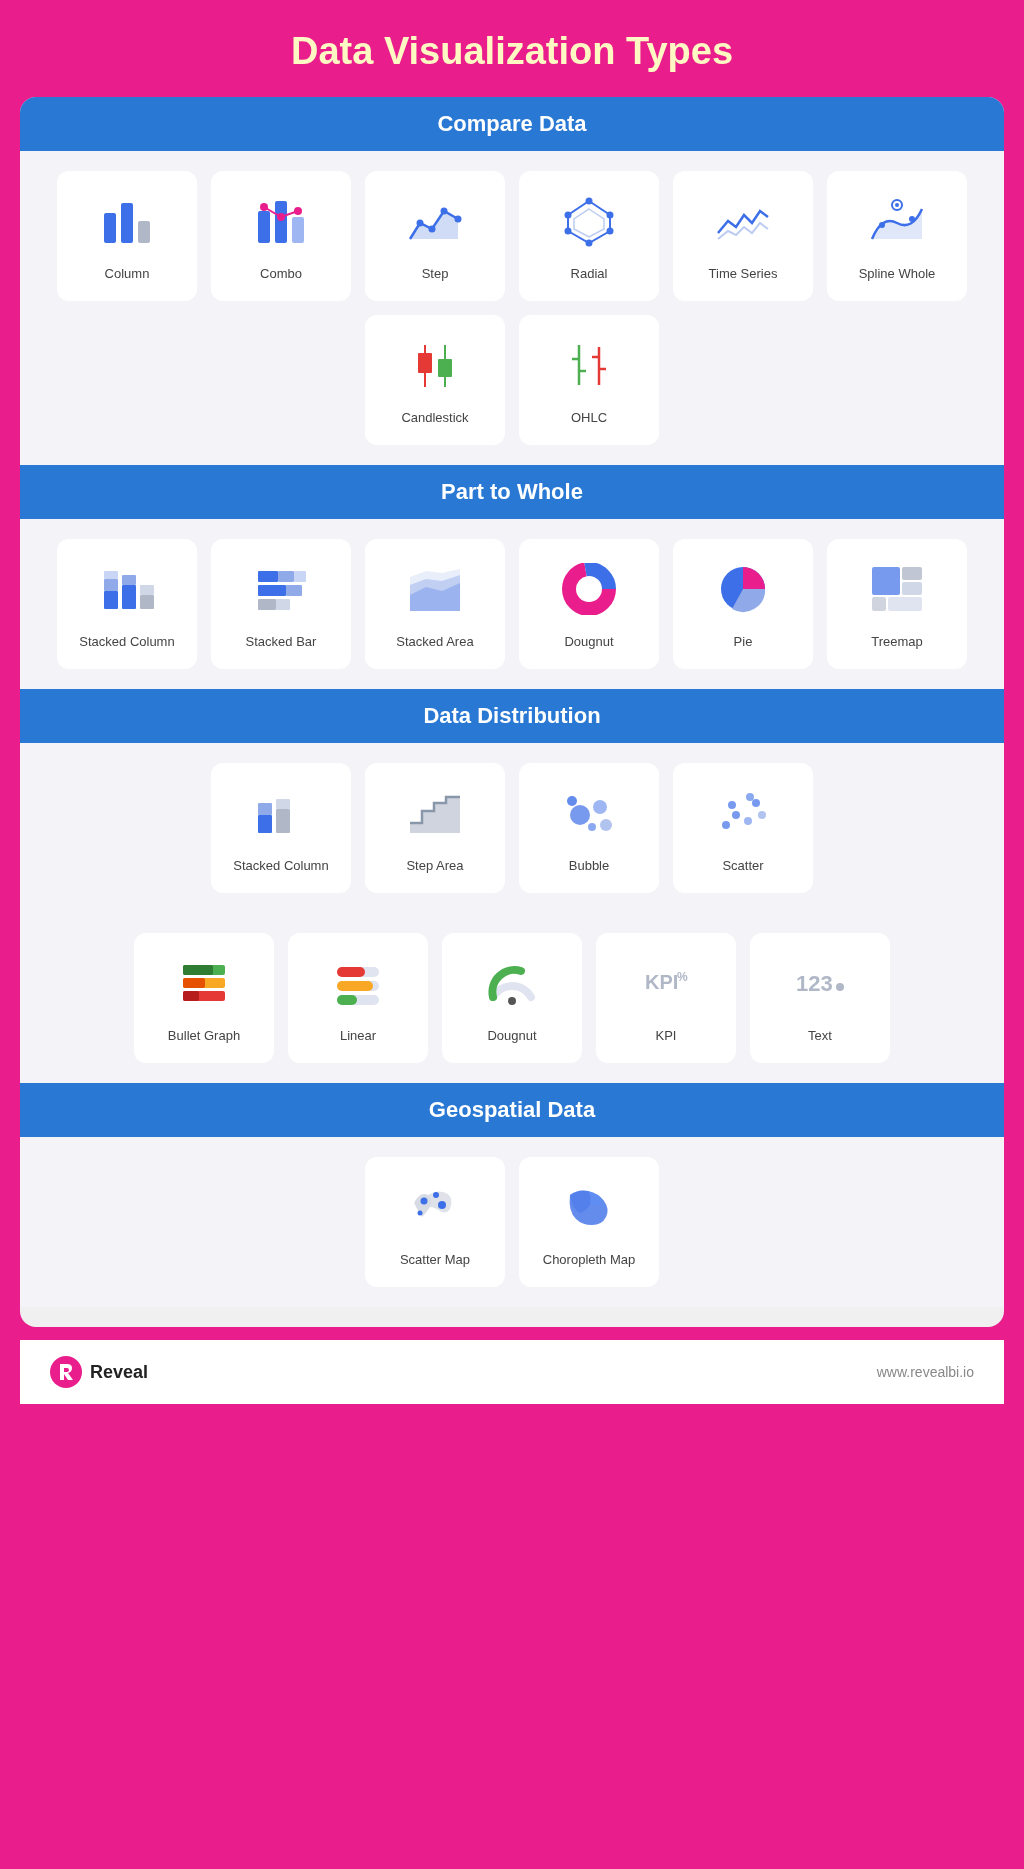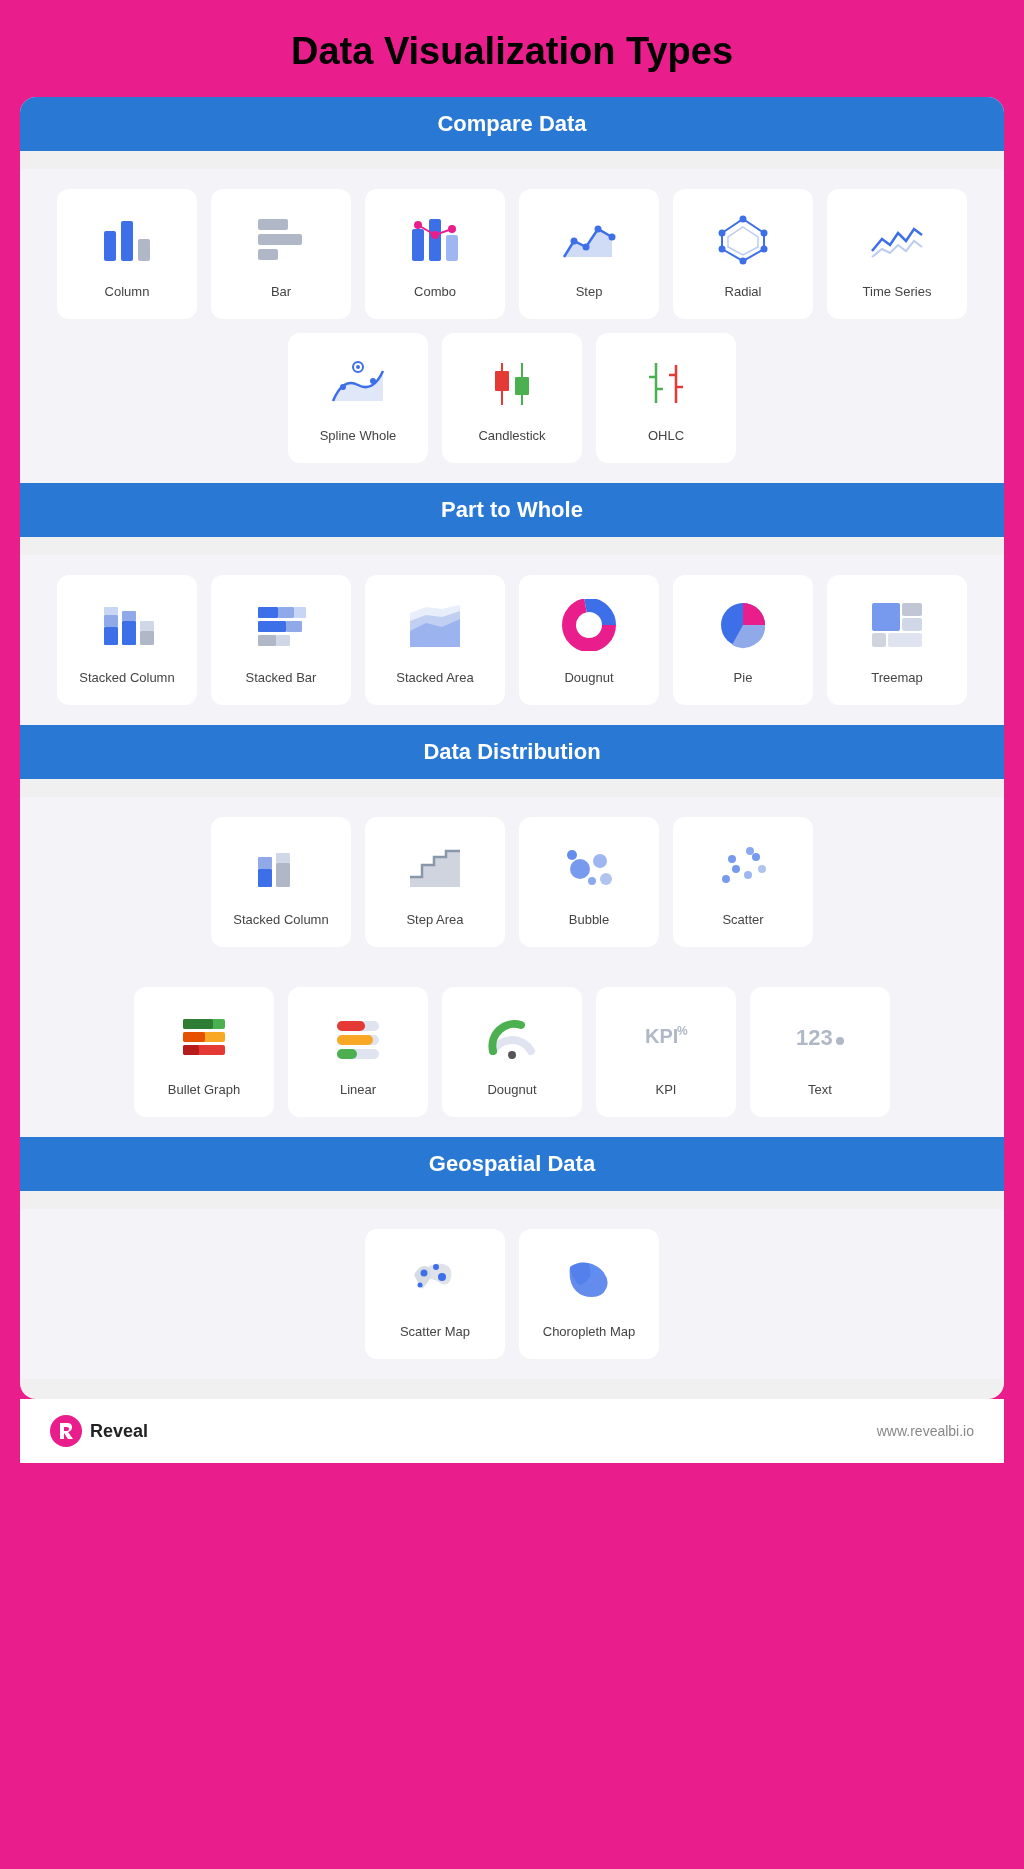--- a/index.html
+++ b/index.html
@@ -7,41 +7,41 @@
       background-color: #e91e8c;
       font-family: 'Segoe UI', Arial, sans-serif;
       width: 1024px;
       min-height: 1869px;
       display: flex;
       flex-direction: column;
       align-items: center;
       padding: 30px 20px 20px;
     }
     h1 {
-      color: #000000;
+      color: #fef9c3;
       font-size: 38px;
       font-weight: 700;
       margin-bottom: 24px;
       text-align: center;
     }
     .main-card {
       background: #f0f0f0;
       border-radius: 16px;
       width: 100%;
       overflow: hidden;
       padding-bottom: 20px;
     }
     .section-header {
       background: #2979d4;
       color: white;
       text-align: center;
       font-size: 22px;
       font-weight: 700;
       padding: 14px 0;
-      margin-bottom: 18px;
+      margin-bottom: 0;
     }
     .section-body {
       background: #f4f4f8;
       padding: 20px 30px;
     }
     .chart-grid {
       display: flex;
       flex-wrap: wrap;
       gap: 14px;
       justify-content: center;
@@ -75,21 +75,21 @@
     .blue { fill: #3d6fe8; }
     .gray { fill: #b0b8c8; }
 
     .footer {
       width: 100%;
       background: white;
       display: flex;
       justify-content: space-between;
       align-items: center;
       padding: 16px 30px;
-      margin-top: 0;
+      margin-top: 13px;
     }
     .footer-logo {
       display: flex;
       align-items: center;
       gap: 8px;
       font-size: 18px;
       font-weight: 700;
       color: #222;
     }
     .footer-url {
@@ -116,30 +116,20 @@
         <div class="chart-icon">
           <svg width="58" height="52" viewBox="0 0 58 52">
             <rect x="6" y="18" width="12" height="30" class="blue" rx="2"></rect>
             <rect x="23" y="8" width="12" height="40" class="blue" rx="2"></rect>
             <rect x="40" y="26" width="12" height="22" class="gray" rx="2"></rect>
           </svg>
         </div>
         <span class="chart-label">Column</span>
       </div>
 
-      <div class="chart-item">
-        <div class="chart-icon">
-          <svg width="58" height="52" viewBox="0 0 58 52">
-            <rect x="6" y="6" width="30" height="11" class="gray" rx="2"></rect>
-            <rect x="6" y="21" width="44" height="11" class="gray" rx="2"></rect>
-            <rect x="6" y="36" width="20" height="11" class="gray" rx="2"></rect>
-          </svg>
-        </div>
-        <span class="chart-label">Bar</span>
-      </div>
 
       <div class="chart-item">
         <div class="chart-icon">
           <svg width="58" height="52" viewBox="0 0 58 52">
             <rect x="6" y="16" width="12" height="32" class="blue" rx="2"></rect>
             <rect x="23" y="6" width="12" height="42" class="blue" rx="2"></rect>
             <rect x="40" y="22" width="12" height="26" class="blue" rx="2" opacity="0.5"></rect>
             <circle cx="12" cy="12" r="4" fill="#e91e8c"></circle>
             <circle cx="29" cy="22" r="4" fill="#e91e8c"></circle>
             <circle cx="46" cy="16" r="4" fill="#e91e8c"></circle>

